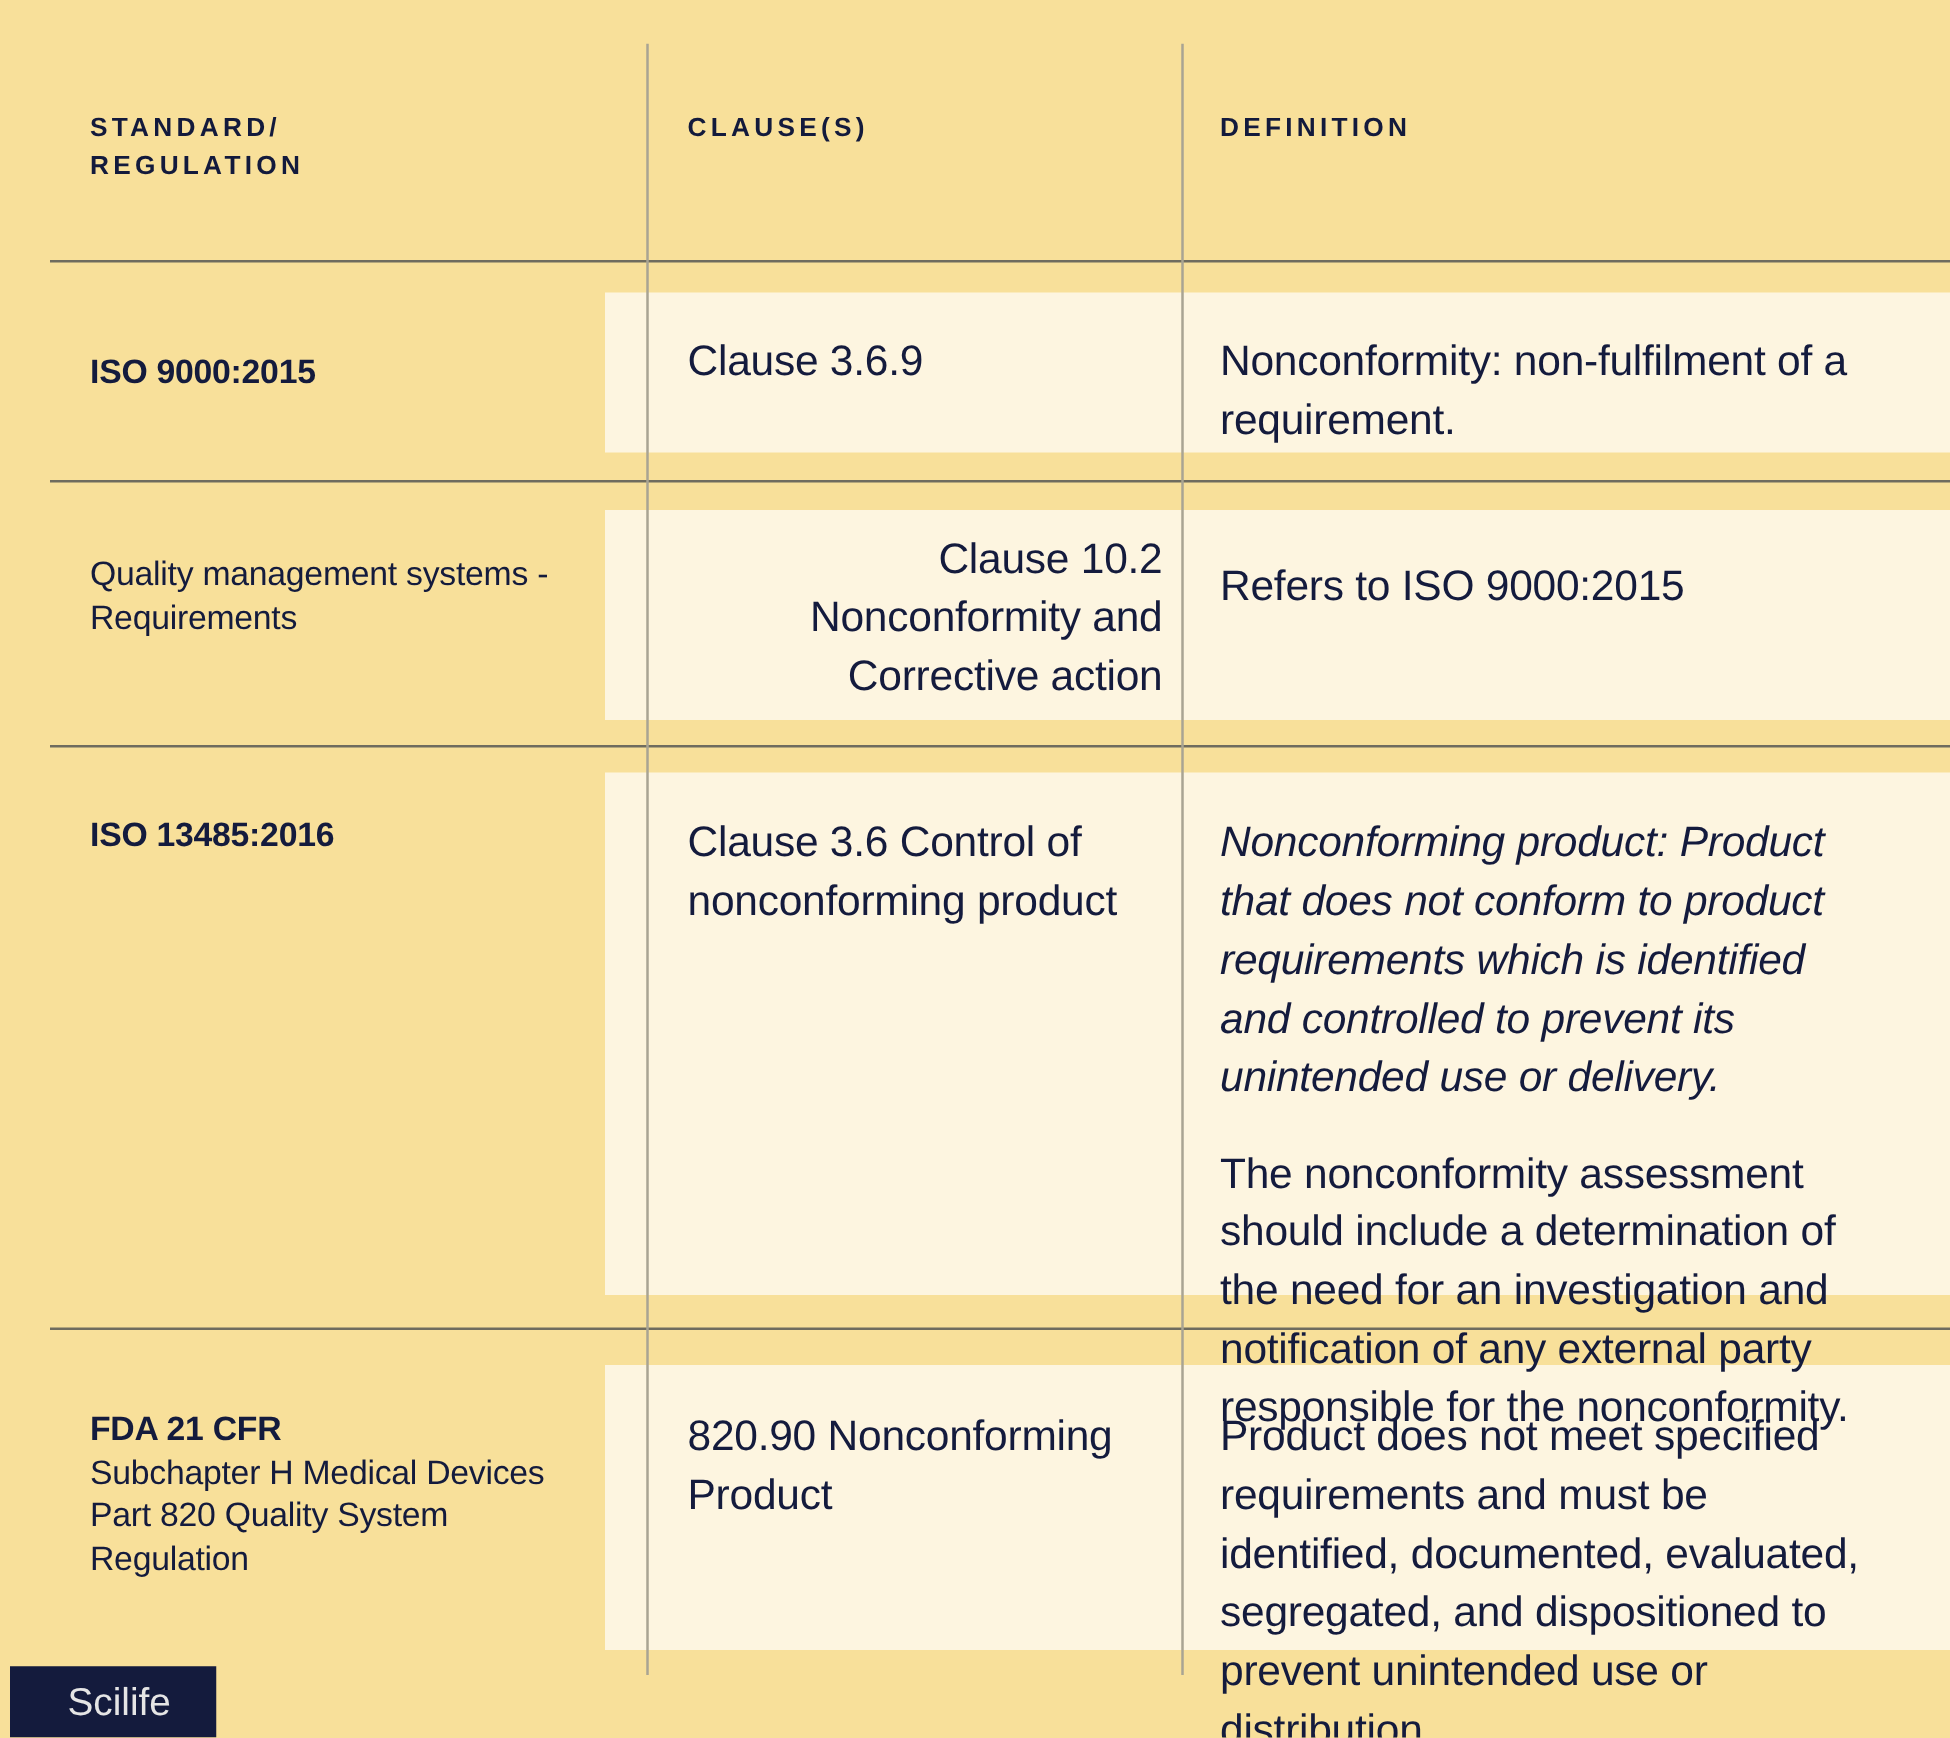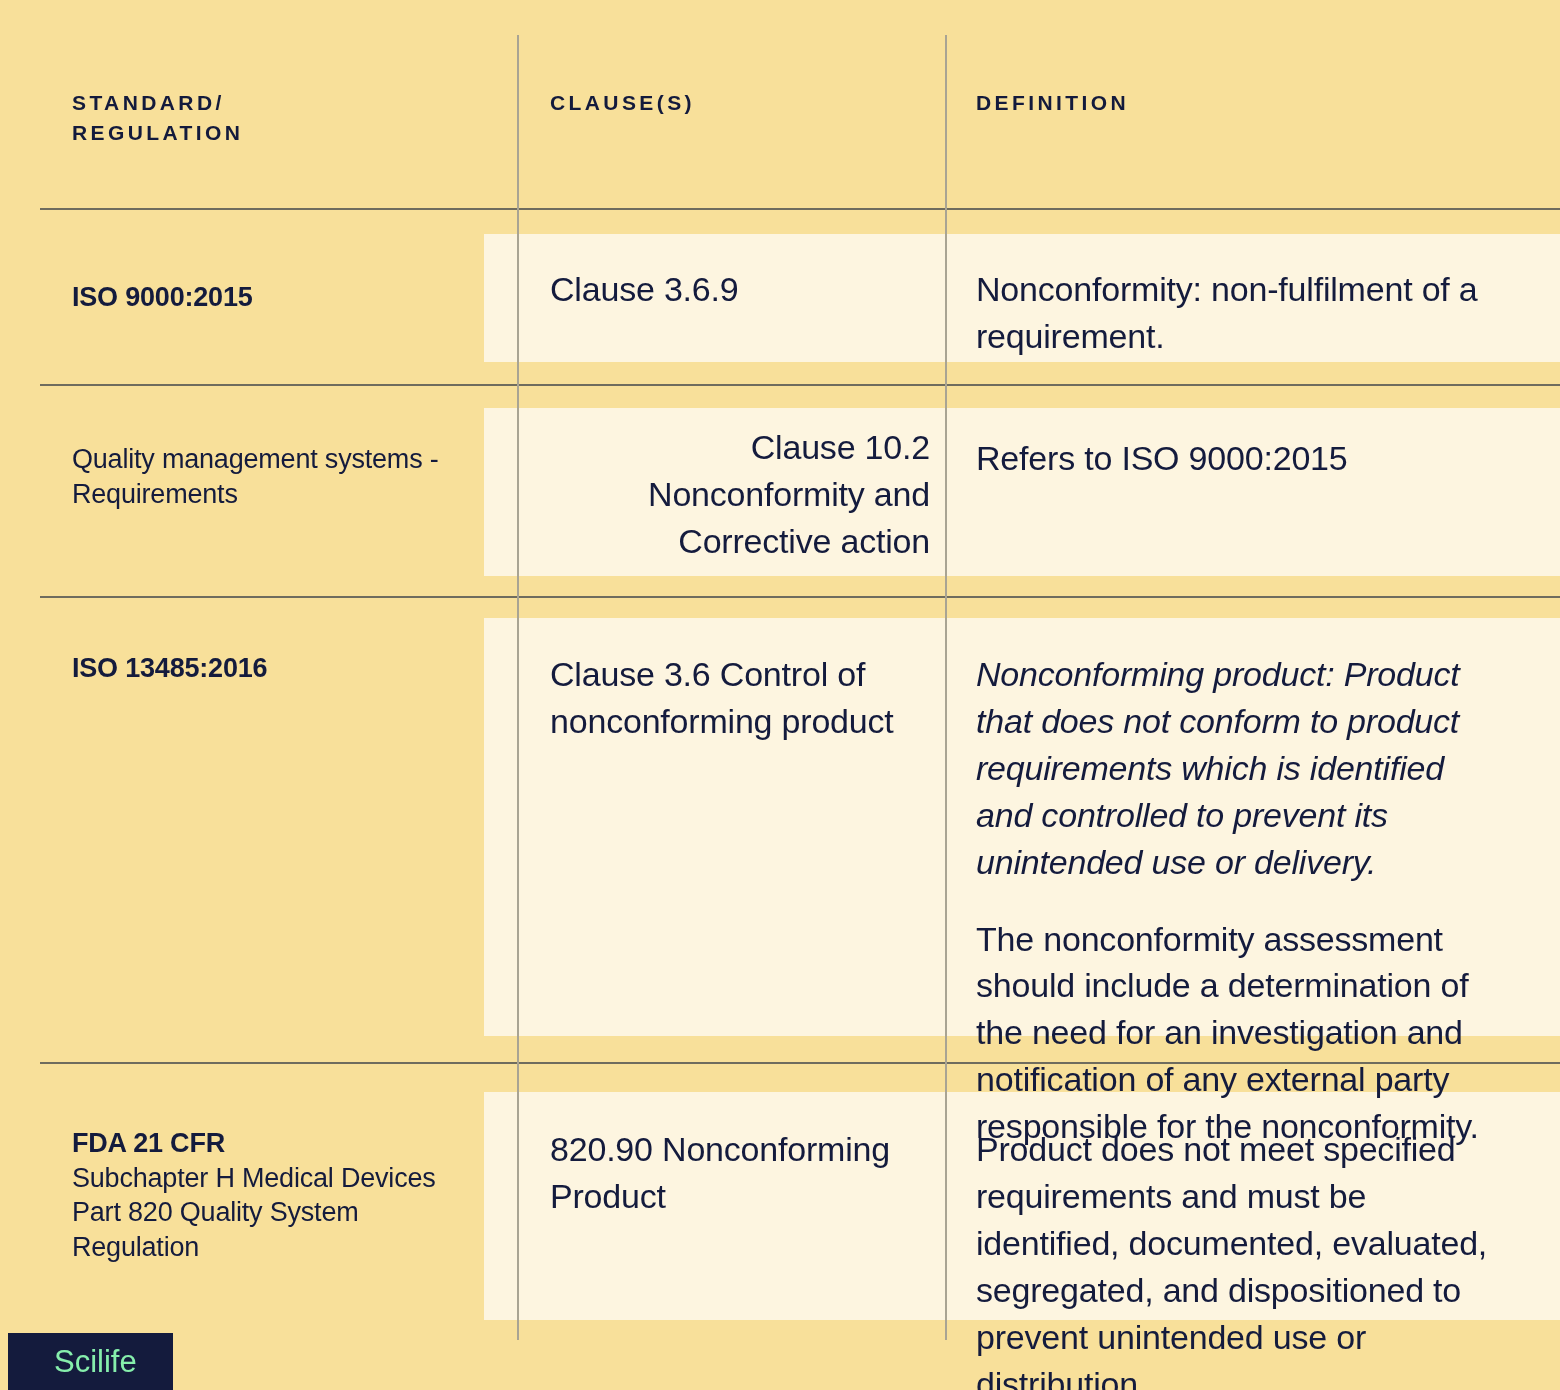--- a/index.html
+++ b/index.html
@@ -109,21 +109,21 @@
     left: 8px;
     top: 1333px;
     width: 165px;
     height: 57px;
     background: #141b3d;
     z-index: 10;
     display: flex;
     align-items: center;
   }
   .logo-text {
-    color: #86efac;
+    color: #e5e5e5;
     font-size: 31px;
     letter-spacing: 0px;
     padding-left: 46px;
     font-family: "Liberation Sans", sans-serif;
   }
 </style>
 </head>
 <body>
 
 <div class="table-wrap">
@@ -151,21 +151,21 @@
   </div>
   <div class="cell c1 body-text" style="top:266px;">Clause 3.6.9</div>
   <div class="cell c2" style="top:266px;">
     <div class="body-text">Nonconformity: non-fulfilment of a requirement.</div>
   </div>
 
   <div class="cell c0" style="top:442px;">
     <div class="std-sub">Quality management systems - Requirements</div>
   </div>
   <div class="cell c1 body-text" style="top:424px;text-align:right;">Clause 10.2 Nonconformity and Corrective action</div>
-  <div class="cell c2" style="top:435px;">
+  <div class="cell c2" style="top:446px;">
     <div class="body-text">Refers to ISO 9000:2015</div>
   </div>
 
   <div class="cell c0" style="top:651px;">
     <div class="std-name">ISO 13485:2016</div>
   </div>
   <div class="cell c1 body-text" style="top:651px;">Clause 3.6 Control of nonconforming product</div>
   <div class="cell c2" style="top:651px;">
     <div class="body-text italic">Nonconforming product: Product that does not conform to product requirements which is identified and controlled to prevent its unintended use or delivery.</div>
     <div class="para-gap"></div>

